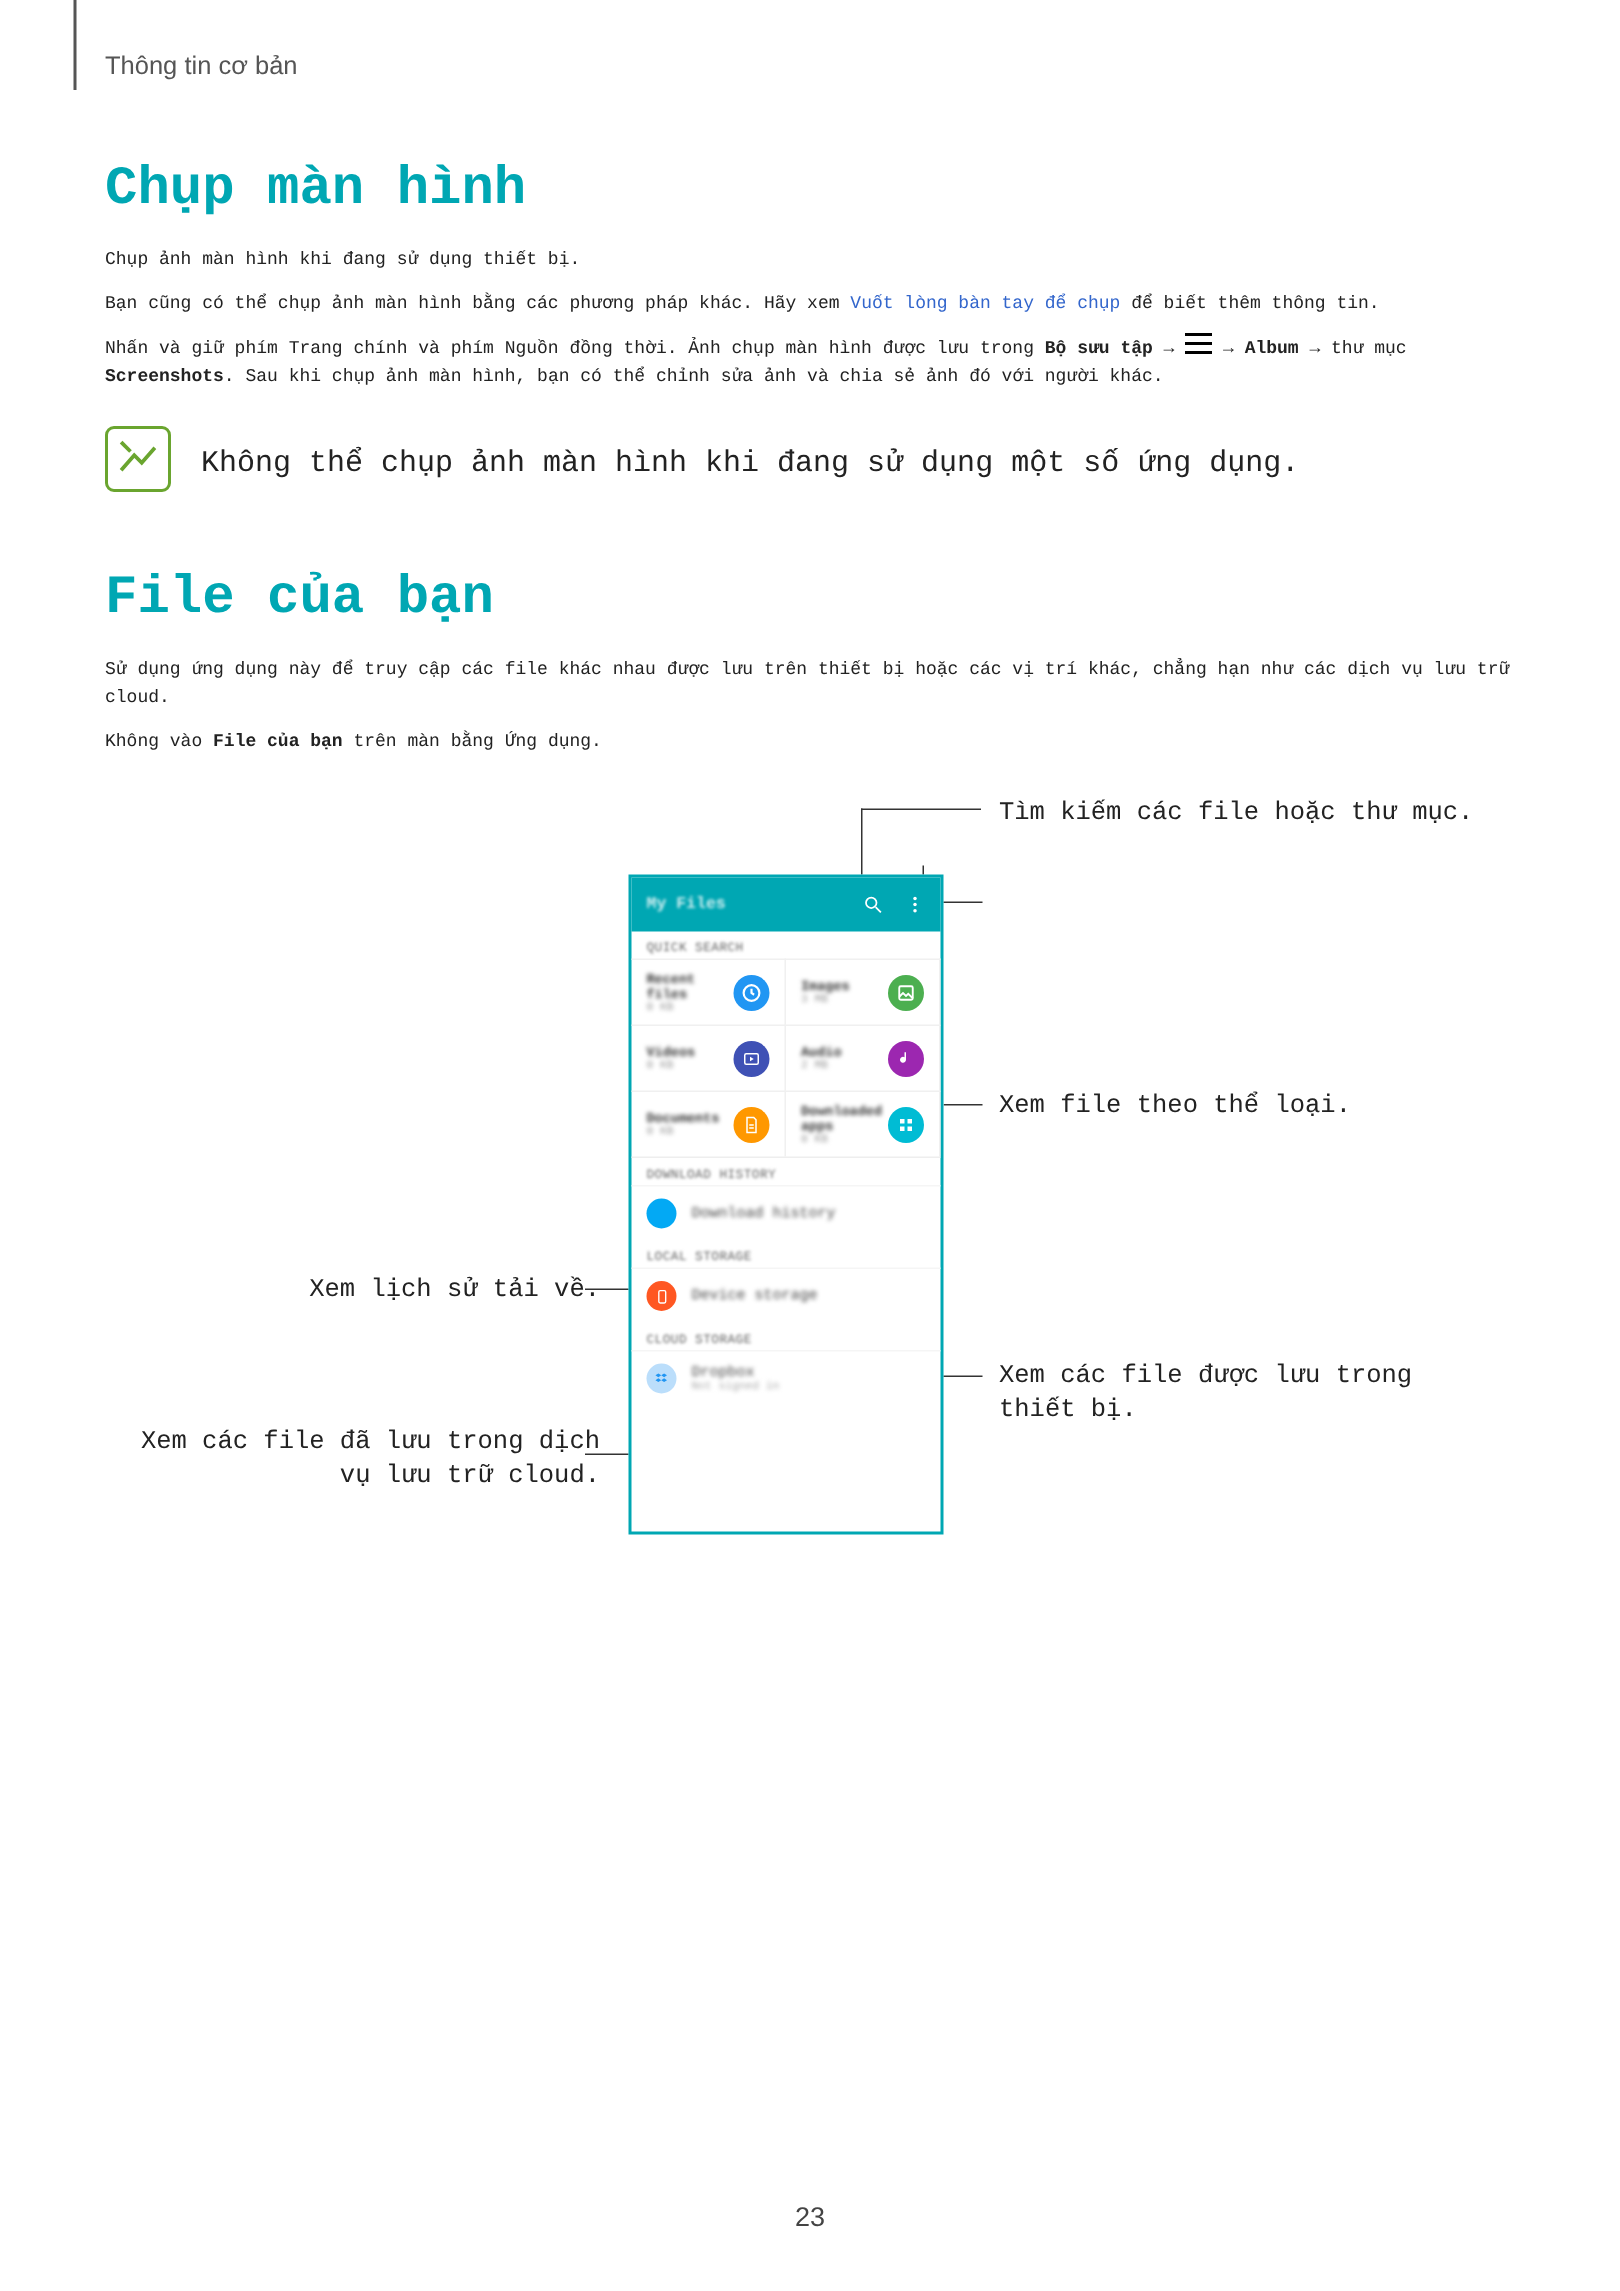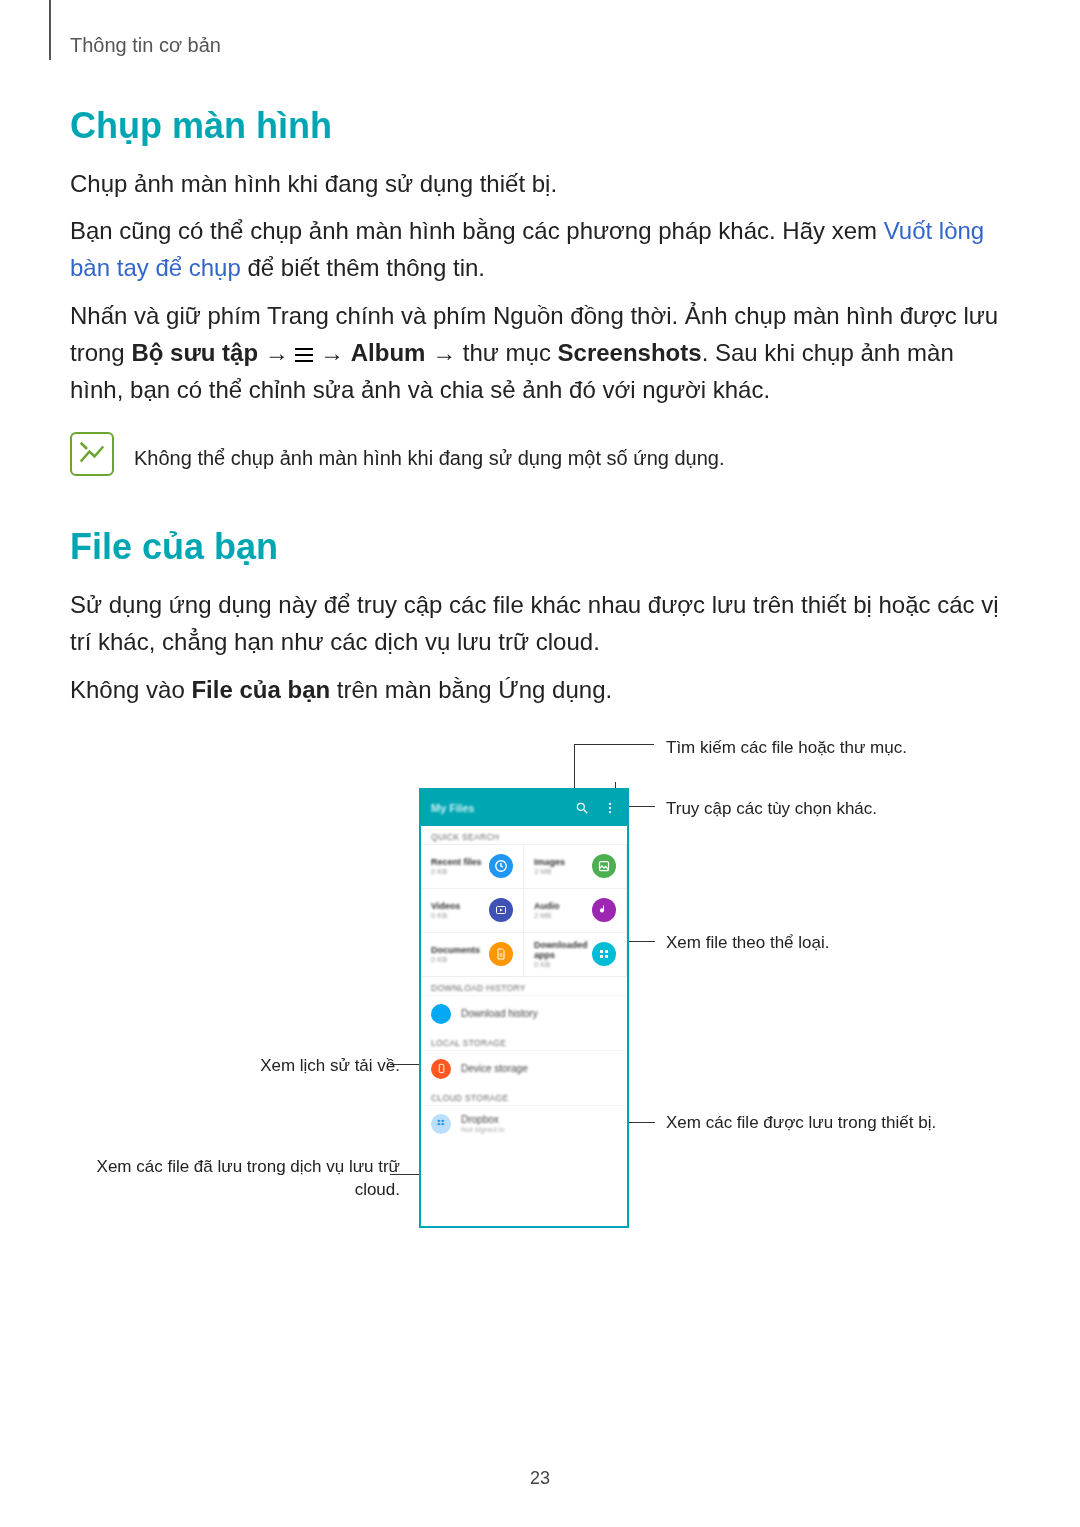--- a/index.html
+++ b/index.html
@@ -16,37 +16,38 @@
     left: 49px;
     top: 0;
     width: 2px;
     height: 60px;
     background: #555;
   }
   .breadcrumb {
     position: absolute;
     left: 70px;
     top: 34px;
-    font-size: 20px;
+    font-size: 17px;
     color: #555;
   }
   .content {
     position: absolute;
     left: 70px;
     top: 105px;
     width: 940px;
+    font-family: Liberation Mono, monospace;
   }
   h1.section {
     color: #00a7b3;
     font-size: 36px;
     font-weight: bold;
     margin-bottom: 18px;
   }
   .para {
-    font-size: 24px;
+    font-size: 12px;
     line-height: 1.55;
     color: #222;
     margin-bottom: 10px;
   }
   .para b { font-weight: bold; }
   .menu-icon {
     display: inline-block;
     width: 18px;
     height: 14px;
     position: relative;
@@ -242,21 +243,20 @@
 
   <div class="diagram">
 
     <div class="cline vline" style="left:504px; top:0px; height:78px;"></div>
 
     <div class="cline vline" style="left:545px; top:38px; height:40px;"></div>
     <div class="cline hline" style="left:545px; top:62px; width:40px;"></div>
     <div class="cline hline" style="left:504px; top:0px; width:80px;"></div>
 
     <div class="callout call-r" style="top:-7px;">Tìm kiếm các file hoặc thư mục.</div>
-    <div class="callout call-r" style="top:54px;">Truy cập các tùy chọn khác.</div>
 
     <div class="cline hline" style="left:559px; top:197px; width:26px;"></div>
     <div class="callout call-r" style="top:188px;">Xem file theo thể loại.</div>
 
     <div class="cline hline" style="left:505px; top:378px; width:80px;"></div>
     <div class="callout call-r" style="top:368px;">Xem các file được lưu trong thiết bị.</div>
 
     <div class="cline hline" style="left:320px; top:320px; width:30px;"></div>
     <div class="callout call-l" style="top:311px;">Xem lịch sử tải về.</div>
 

